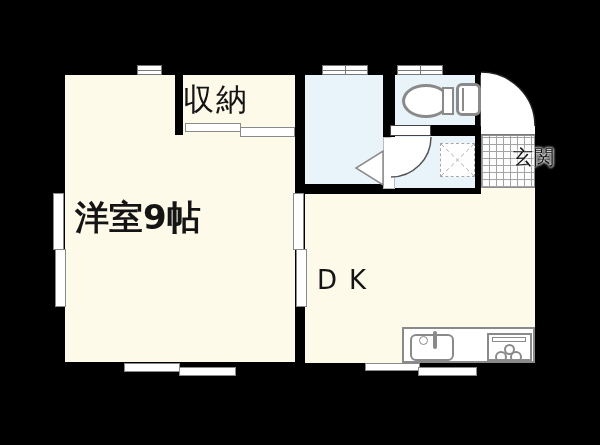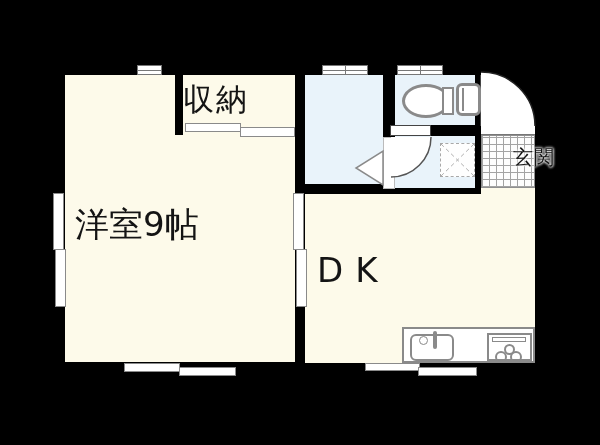--- a/index.html
+++ b/index.html
@@ -9,26 +9,26 @@
   .room-cream{background:#FDFAEA;}
   .room-blue{background:#E9F3FA;}
   .wall{background:#000;}
   .panel{background:#fff;border:1px solid #8a8a8a;}
   .hwin{background:#fff;border:1px solid #777;}
   .hwin .mid{position:absolute;left:0;right:0;top:50%;height:0;border-top:1px solid #777;}
   .hwin .tick{position:absolute;top:0;bottom:0;left:50%;width:0;border-left:1px solid #777;}
   .leaf{background:#fff;border:1px solid #444;}
   .opening{background:#fff;border:1px solid #bbb;}
   .label{position:absolute;color:#141414;text-align:left;line-height:1.1;}
-  #lbl-yoshitsu{left:75px;top:206px;width:212px;font-size:34px;}
+  #lbl-yoshitsu{left:75px;top:199px;width:212px;font-size:34px;font-weight:bold;}
   #lbl-shuno{left:183px;top:82px;width:112px;font-size:31px;letter-spacing:2px;}
   #lbl-ub{left:303px;top:122px;width:84px;font-size:15px;}
   #lbl-genkan{left:481px;top:146px;width:55px;font-size:20px;letter-spacing:1px;
               text-shadow:0 0 3px #fff,0 0 3px #fff,0 0 3px #fff;margin-left:32px;}
-  #lbl-dk{left:305px;top:252px;width:230px;font-size:34px;letter-spacing:12px;text-indent:12px;}
+  #lbl-dk{left:305px;top:266px;width:230px;font-size:26px;letter-spacing:12px;text-indent:12px;}
   #genkan-floor{background-color:#fdfdfd;border:1px solid #8f8f8f;
     background-image:repeating-linear-gradient(0deg,#a3a3a3 0 1px,transparent 1px 7px),
                      repeating-linear-gradient(90deg,#a3a3a3 0 1px,transparent 1px 7px);}
   #entrance-step{background:#fff;border-top:1px solid #777;border-bottom:1px solid #777;}
   .fx{border:2px solid #8a8a8a;background:#fff;}
   .round{border-radius:50%;}
   svg.overlay{position:absolute;left:0;top:0;pointer-events:none;}
 </style>
 </head>
 <body>

